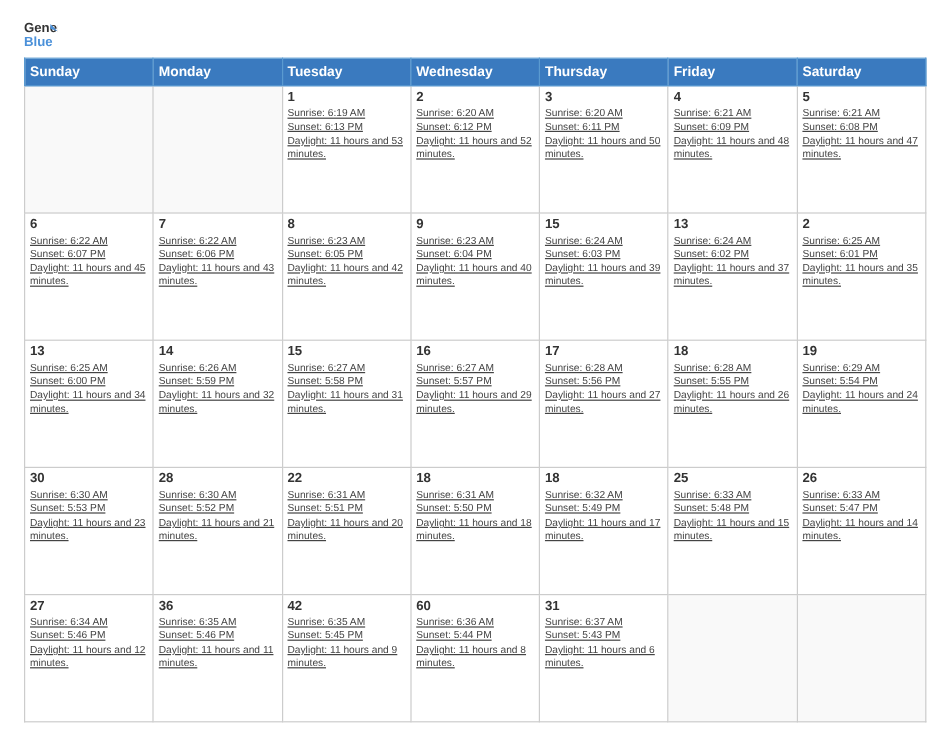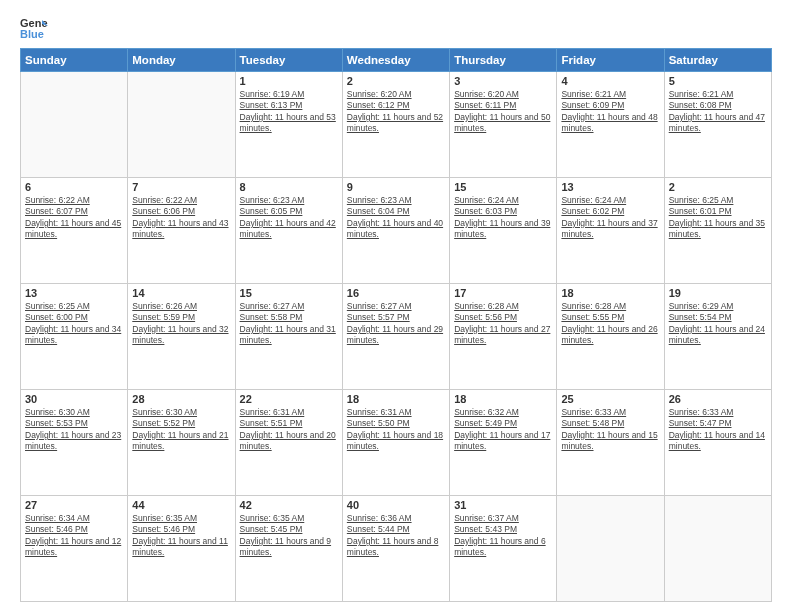--- a/index.html
+++ b/index.html
@@ -235,29 +235,29 @@
             <span class="day-number">26</span>
             <div class="cell-text">Sunrise: 6:33 AM<br>Sunset: 5:47 PM<br>Daylight: 11 hours and 14 minutes.</div>
           </td>
         </tr>
         <tr>
           <td>
             <span class="day-number">27</span>
             <div class="cell-text">Sunrise: 6:34 AM<br>Sunset: 5:46 PM<br>Daylight: 11 hours and 12 minutes.</div>
           </td>
           <td>
-            <span class="day-number">44</span>
+            <span class="day-number">36</span>
             <div class="cell-text">Sunrise: 6:35 AM<br>Sunset: 5:46 PM<br>Daylight: 11 hours and 11 minutes.</div>
           </td>
           <td>
             <span class="day-number">42</span>
             <div class="cell-text">Sunrise: 6:35 AM<br>Sunset: 5:45 PM<br>Daylight: 11 hours and 9 minutes.</div>
           </td>
           <td>
-            <span class="day-number">40</span>
+            <span class="day-number">60</span>
             <div class="cell-text">Sunrise: 6:36 AM<br>Sunset: 5:44 PM<br>Daylight: 11 hours and 8 minutes.</div>
           </td>
           <td>
             <span class="day-number">31</span>
             <div class="cell-text">Sunrise: 6:37 AM<br>Sunset: 5:43 PM<br>Daylight: 11 hours and 6 minutes.</div>
           </td>
           <td class="empty"></td>
           <td class="empty"></td>
         </tr>
       </tbody>

